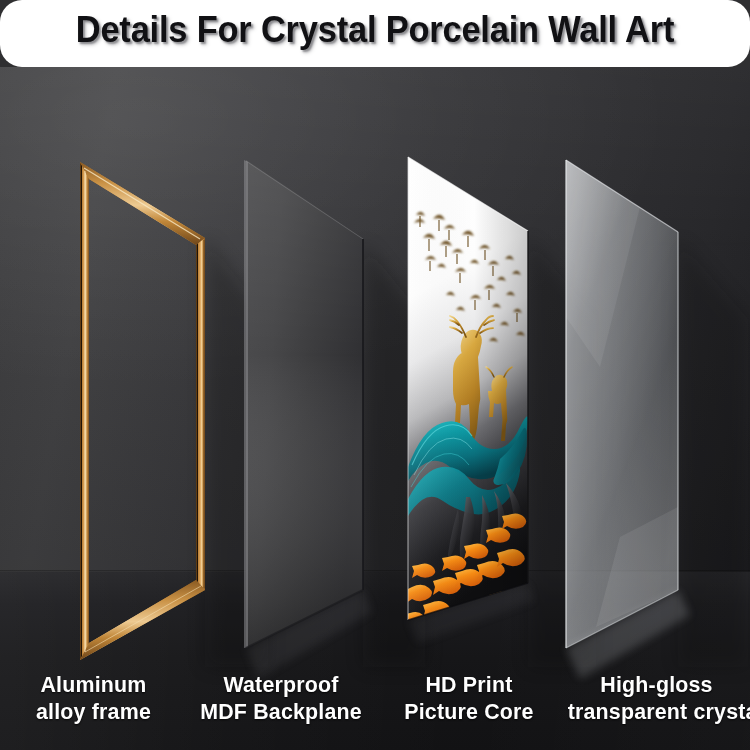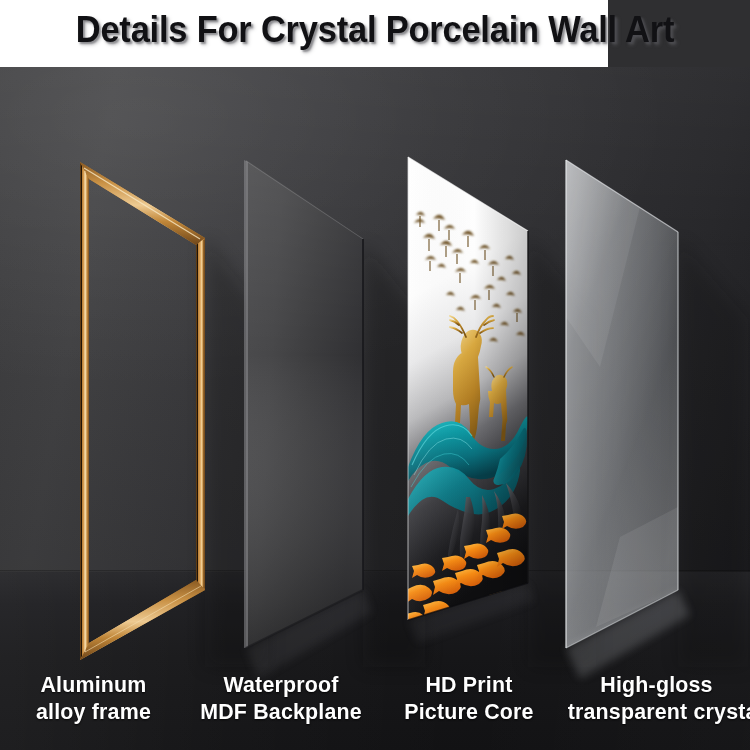--- a/index.html
+++ b/index.html
@@ -15,24 +15,25 @@
     width: 750px;
     height: 750px;
     overflow: hidden;
     background: #2f2f31;
   }
 
   
   #header-band {
     position: absolute;
     left: 0; top: 0;
-    width: 608px;
+    width: 750px;
     height: 67px;
     background: #ffffff;
     z-index: 40;
+    border-radius: 22px;
   }
   #page-title {
     position: absolute;
     left: 0; top: 0;
     width: 750px;
     height: 67px;
     line-height: 60px;
     text-align: center;
     color: #111114;
     font-family: "Liberation Sans Narrow", "Liberation Sans", sans-serif;

